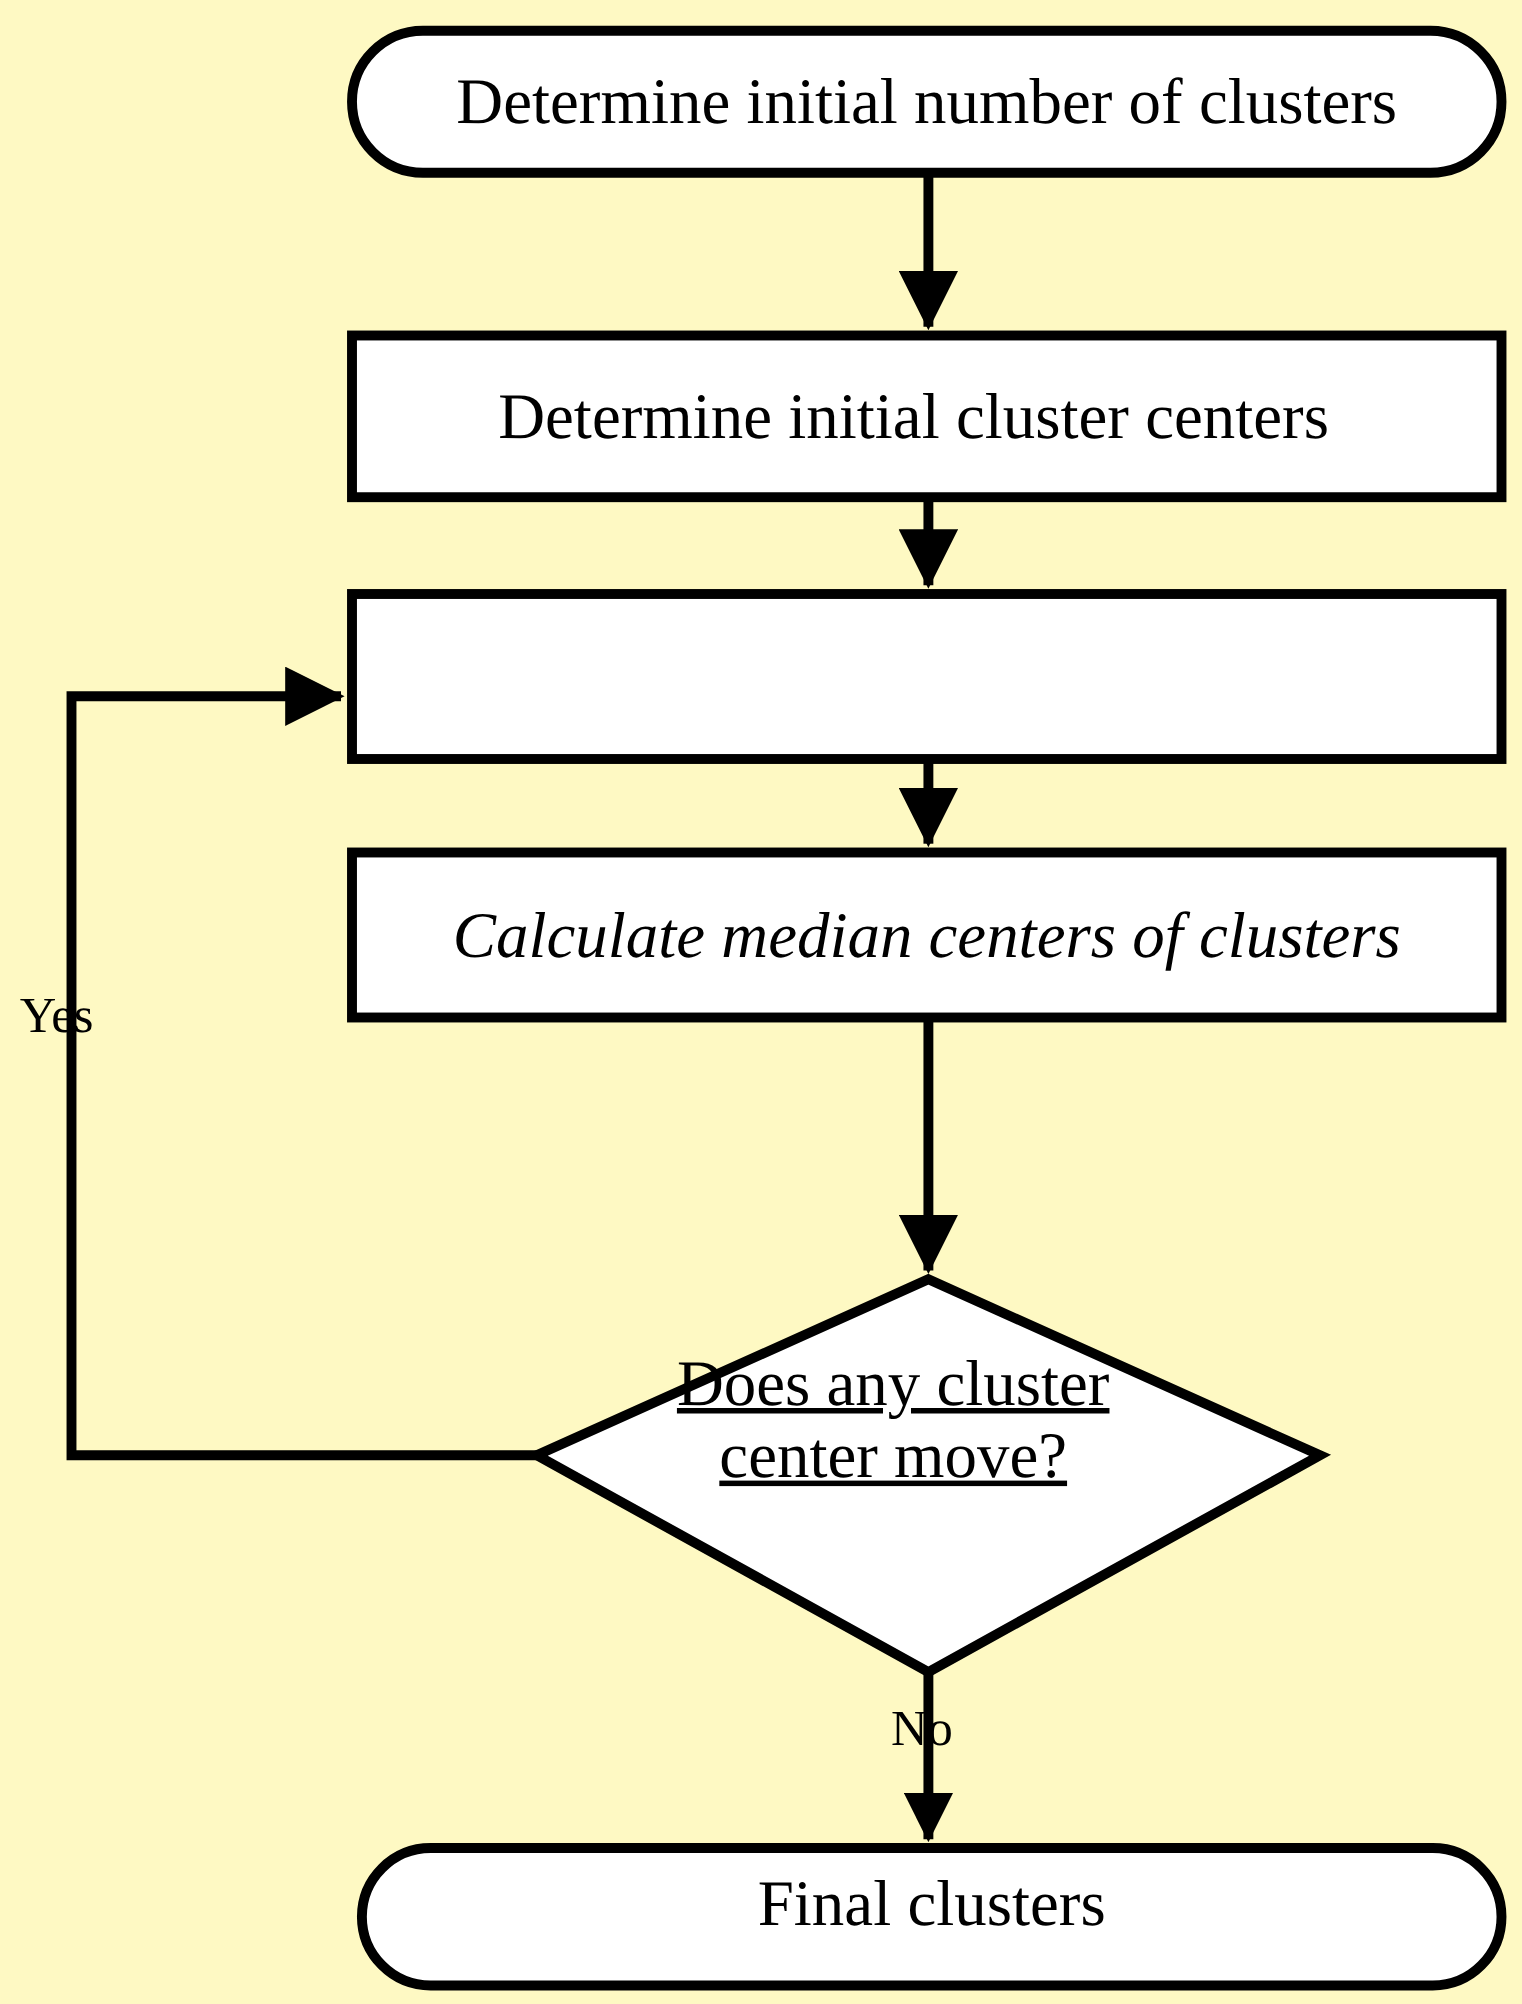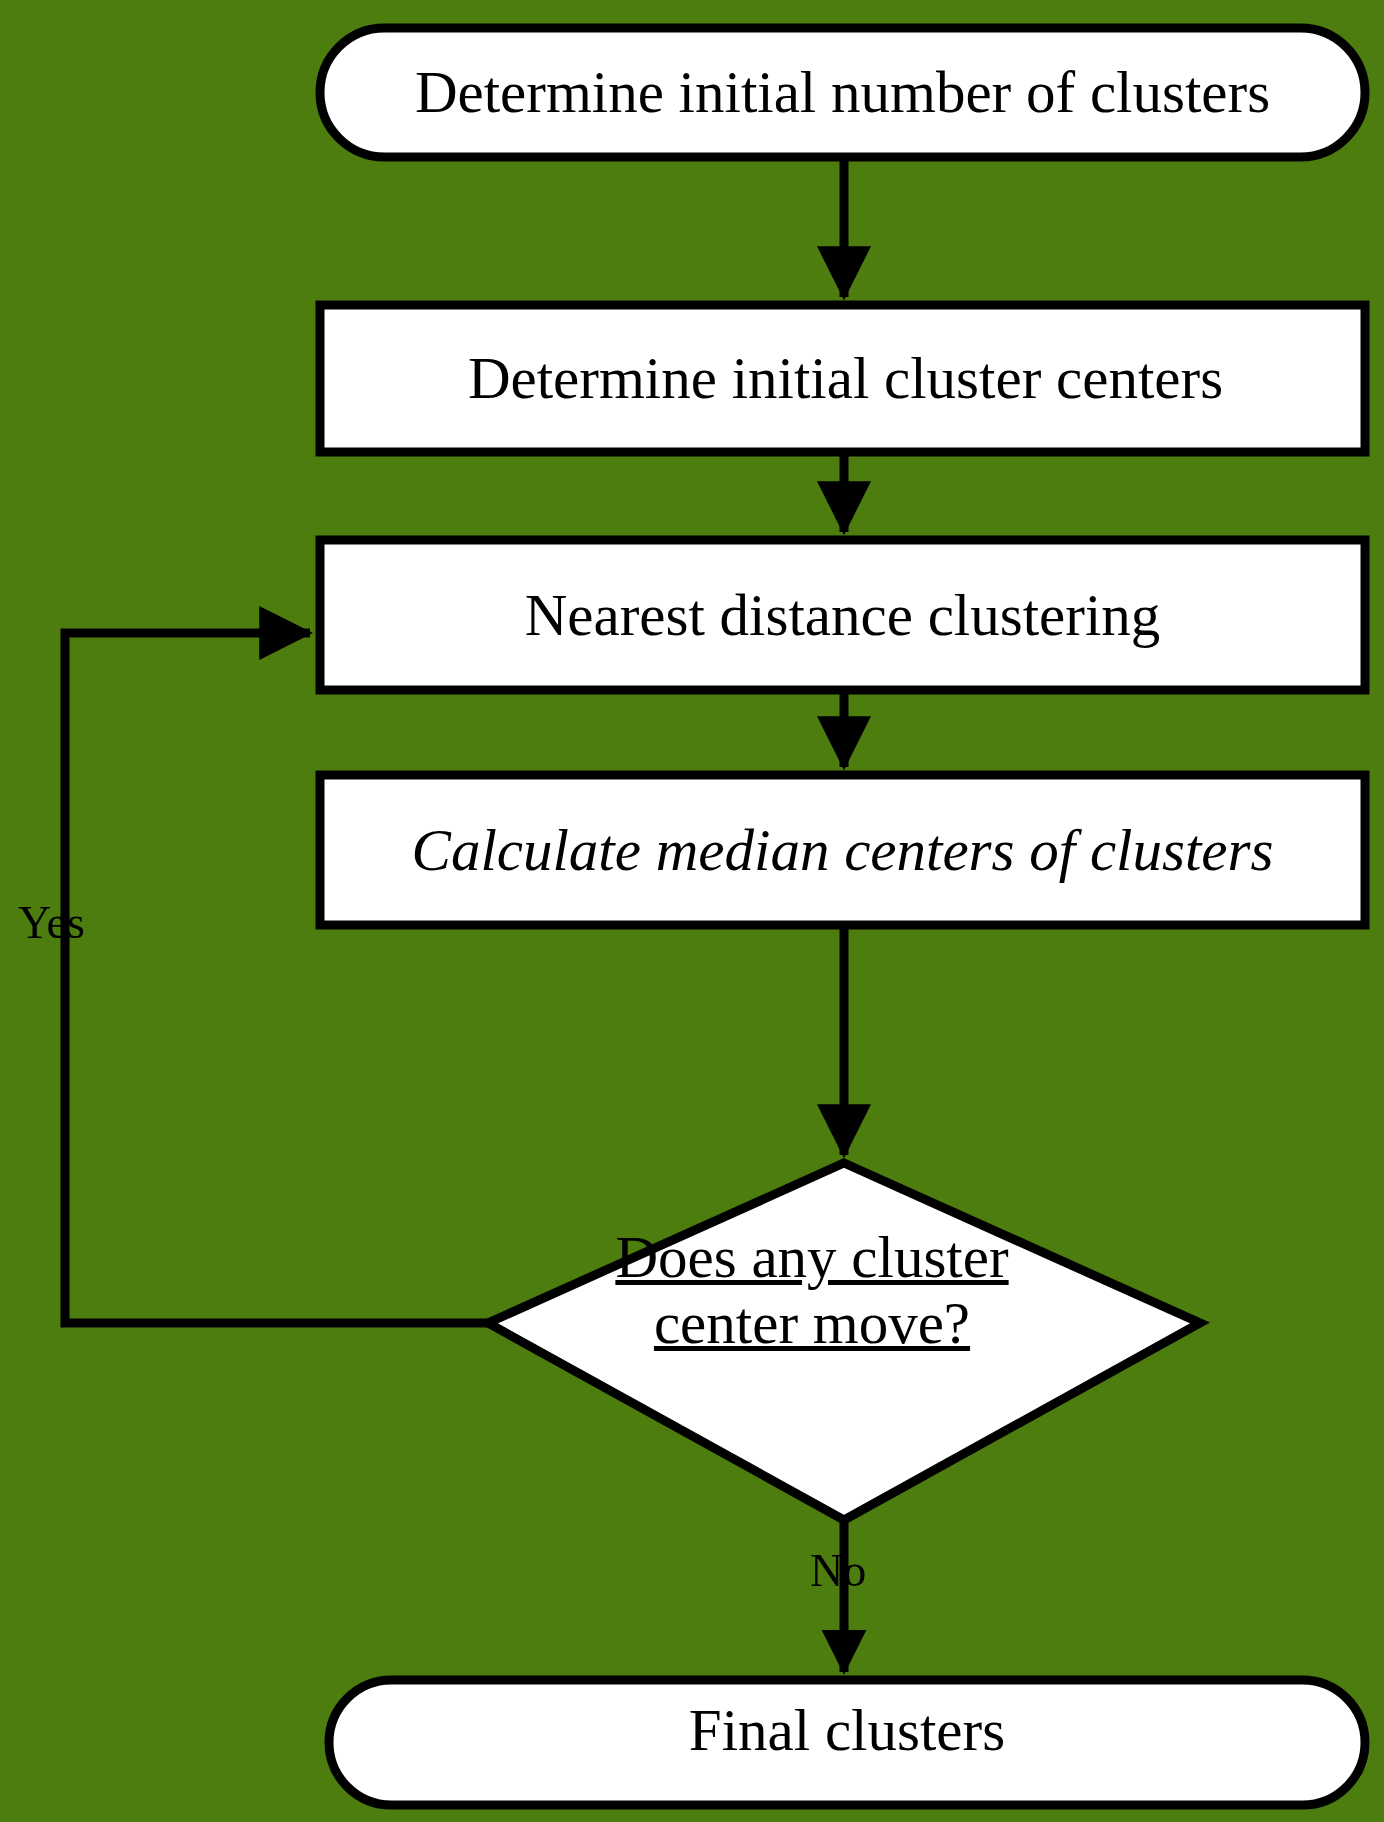--- a/index.html
+++ b/index.html
@@ -8,21 +8,21 @@
     padding: 0;
     background: #ffffff;
   }
   body {
     font-family: "Liberation Serif", "DejaVu Serif", serif;
   }
   #flowchart-root {
     position: relative;
     width: 1384px;
     height: 1822px;
-    background: #4d7c0f;
+    background: #fef9c3;
     overflow: hidden;
   }
   #flow-svg {
     position: absolute;
     left: 0;
     top: 0;
     width: 1384px;
     height: 1822px;
     display: block;
   }
@@ -45,21 +45,21 @@
     font-size: 59px;
   }
   .edge-label {
     position: absolute;
     color: #000000;
     font-size: 46px;
     line-height: 1;
   }
   
   #label-determine-number { left: 320px; top: 28px;   width: 1045px; height: 129px; }
-  #label-determine-centers{ left: 323px; top: 305px;  width: 1045px; height: 147px; }
+  #label-determine-centers{ left: 308px; top: 305px;  width: 1045px; height: 147px; }
   #label-nearest-distance { left: 320px; top: 540px;  width: 1045px; height: 150px; }
   #label-calculate-median { left: 320px; top: 775px;  width: 1045px; height: 150px; font-style: italic; }
   #label-decision         { left: 527px; top: 1175px; width: 570px;  height: 230px; text-decoration: underline; }
   #label-final-clusters   { left: 329px; top: 1668px; width: 1036px; height: 125px; }
   #label-yes { left: 18px;  top: 900px;  }
   #label-no  { left: 810px; top: 1548px; }
 </style>
 </head>
 <body>
 
@@ -97,21 +97,20 @@
 
     <path d="M 488 1323 L 65 1323 L 65 633 L 310 633" fill="none" stroke="#000000" stroke-width="9" stroke-linejoin="miter" marker-end="url(#arrowhead)"></path>
 
     <line x1="844" y1="1520" x2="844" y2="1672" stroke="#000000" stroke-width="9" marker-end="url(#arrowhead-wide)"></line>
   </svg>
 
   <div class="node-label terminator" id="label-determine-number">Determine initial number of clusters</div>
 
   <div class="node-label process" id="label-determine-centers">Determine initial cluster centers</div>
 
-  <div class="node-label process" id="label-nearest-distance">Nearest distance clustering</div>
 
   <div class="node-label process" id="label-calculate-median">Calculate median centers of clusters</div>
 
   <div class="node-label decision" id="label-decision">Does any cluster
 center move?</div>
 
   <div class="node-label terminator" id="label-final-clusters">Final clusters</div>
 
   <div class="edge-label" id="label-yes">Yes</div>
 

